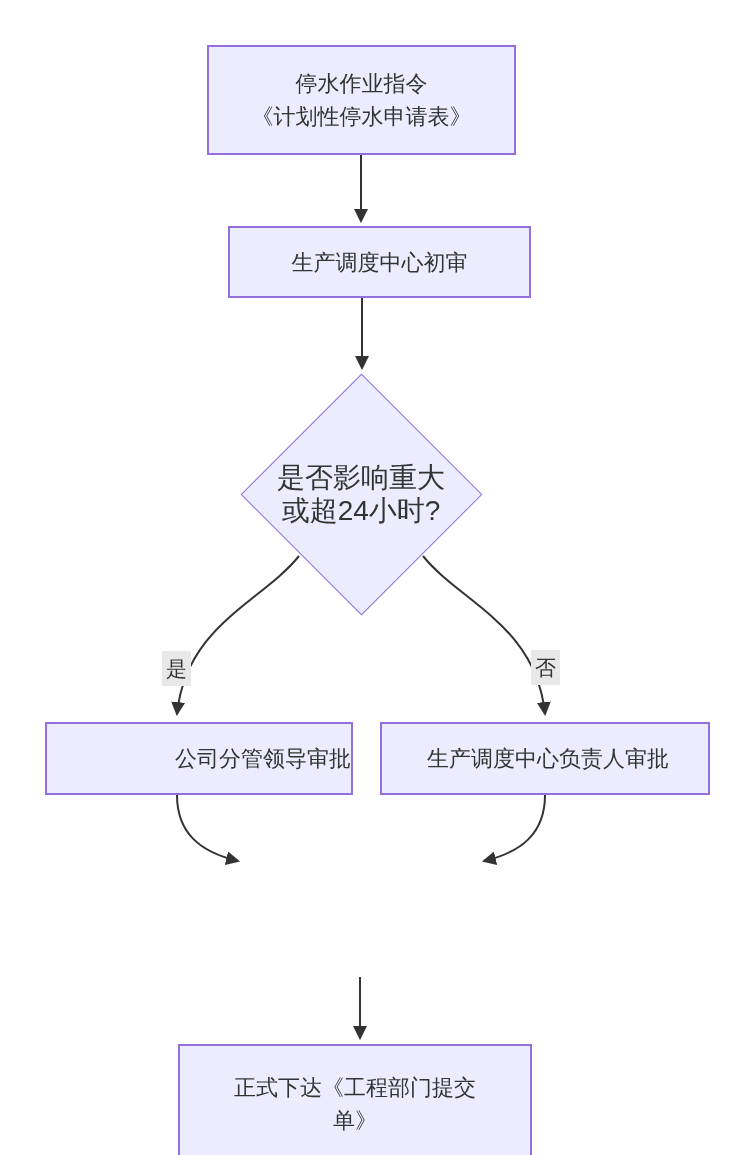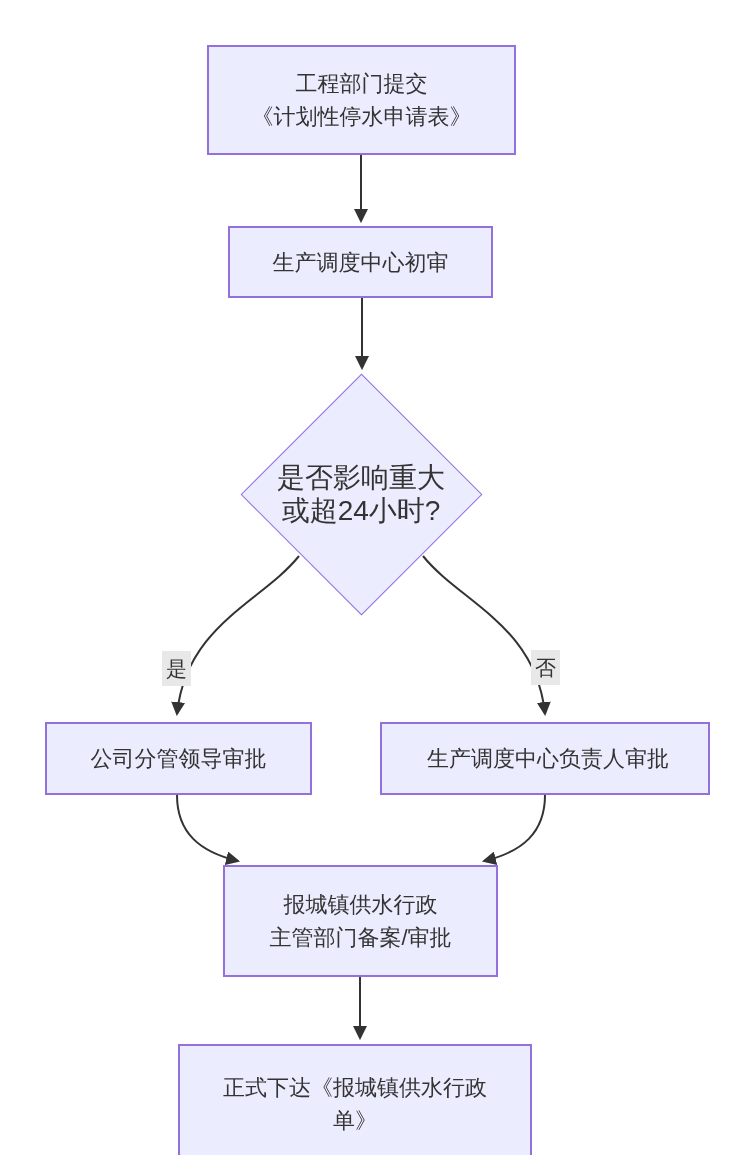--- a/index.html
+++ b/index.html
@@ -44,22 +44,22 @@
     position:absolute;
     background:var(--edge-label-bg,#E8E8E8);
     font-size:21px;line-height:35px;
     width:29px;height:35px;
     text-align:center;
     color:var(--text,#333333);
   }
   #lbl-yes{left:162px;top:651px;}
   #lbl-no{left:531px;top:650px;}
   #n-submit{left:207px;top:45px;width:309px;height:110px;}
-  #n-review{left:228px;top:226px;width:265px;height:72px;}
-  #n-leader{left:45px;top:722px;width:267px;height:73px;}
+  #n-review{left:228px;top:226px;width:303px;height:72px;}
+  #n-leader{left:45px;top:722px;width:308px;height:73px;justify-content:flex-end;}
   #n-dispatch{left:380px;top:722px;width:330px;height:73px;padding-left:6px;}
   #n-gov{left:223px;top:865px;width:275px;height:112px;}
   #n-order{left:178px;top:1044px;width:354px;height:120px;}
   path.edge{stroke:var(--edge-line,#333333);stroke-width:2;fill:none;}
 </style>
 </head>
 <body>
 
 <div class="page">
 
@@ -72,21 +72,21 @@
     <path class="edge" d="M361,155 L361,221" marker-end="url(#arrowhead)"></path>
     <path class="edge" d="M362,298 L362,368" marker-end="url(#arrowhead)"></path>
     <path class="edge" d="M299,556 C262,602 186,625 177,714" marker-end="url(#arrowhead)"></path>
     <path class="edge" d="M423,556 C460,602 536,625 545,714" marker-end="url(#arrowhead)"></path>
     <path class="edge" d="M177,795 C177,833 200,852 238,861" marker-end="url(#arrowhead)"></path>
     <path class="edge" d="M545,795 C545,833 522,852 484,861" marker-end="url(#arrowhead)"></path>
     <path class="edge" d="M360,977 L360,1038" marker-end="url(#arrowhead)"></path>
   </svg>
 
   <div class="node" id="n-submit">
-    <span>工程部门提交
+    <span>停水作业指令
 《计划性停水申请表》</span>
   </div>
 
   <div class="node" id="n-review">
     <span>生产调度中心初审</span>
   </div>
 
   <div class="diamond"></div>
   <div class="diamond-label">是否影响重大
 或超24小时?</div>
@@ -95,23 +95,19 @@
   <div class="edge-label" id="lbl-no">否</div>
 
   <div class="node" id="n-leader">
     <span>公司分管领导审批</span>
   </div>
 
   <div class="node" id="n-dispatch">
     <span>生产调度中心负责人审批</span>
   </div>
 
-  <div class="node" id="n-gov">
-    <span>报城镇供水行政
-主管部门备案/审批</span>
-  </div>
 
   <div class="node" id="n-order">
-    <span>正式下达《报城镇供水行政
+    <span>正式下达《工程部门提交
 单》</span>
   </div>
 
 </div>
 
 </body></html>

